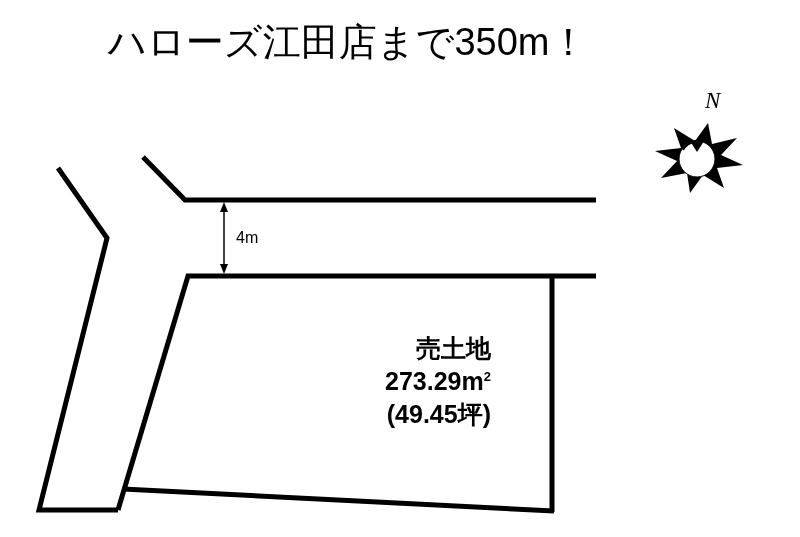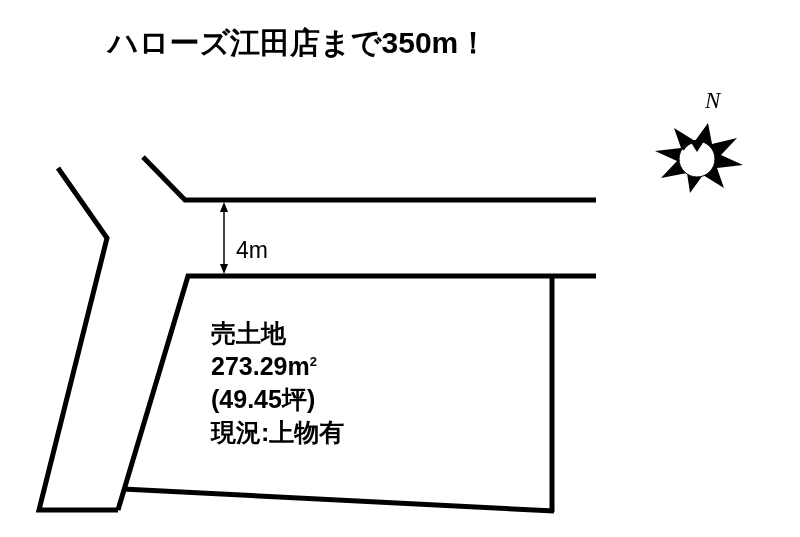--- a/index.html
+++ b/index.html
@@ -13,44 +13,43 @@
     color: #000000;
   }
   .drawing {
     position: absolute;
     left: 0; top: 0;
     width: 800px; height: 537px;
   }
   .headline {
     position: absolute;
     left: 108px; top: 25px;
-    font-size: 30px;
-    font-weight: bold;
+    font-size: 38px;
+    font-weight: normal;
     line-height: 35px;
     white-space: nowrap;
   }
   .dim-label {
     position: absolute;
     left: 236px; top: 229px;
-    font-size: 23px;
+    font-size: 16px;
     font-weight: normal;
-    margin-top: 8px;
   }
   .north-label {
     position: absolute;
     left: 705px; top: 88px;
     font-size: 23px;
     font-style: italic;
     font-family: "Liberation Serif", serif;
   }
   .plot-label {
     position: absolute;
-    left: 211px; top: 317px;
+    left: 211px; top: 332px;
     width: 280px;
-    text-align: left;
+    text-align: right;
     font-size: 25px;
     font-weight: bold;
     line-height: 33px;
     white-space: nowrap;
   }
   .plot-label sup {
     font-size: 13px;
     vertical-align: super;
     line-height: 0;
   }
@@ -91,16 +90,15 @@
   </div>
 
   <div class="dim-label">4m</div>
 
   <div class="north-label">N</div>
 
   <div class="plot-label">
     <div>売土地</div>
     <div><span>273.29</span><span>m</span><sup>2</sup></div>
     <div>(49.45坪)</div>
-    <div>現況:上物有</div>
   </div>
 
 </div>
 
 </body></html>

